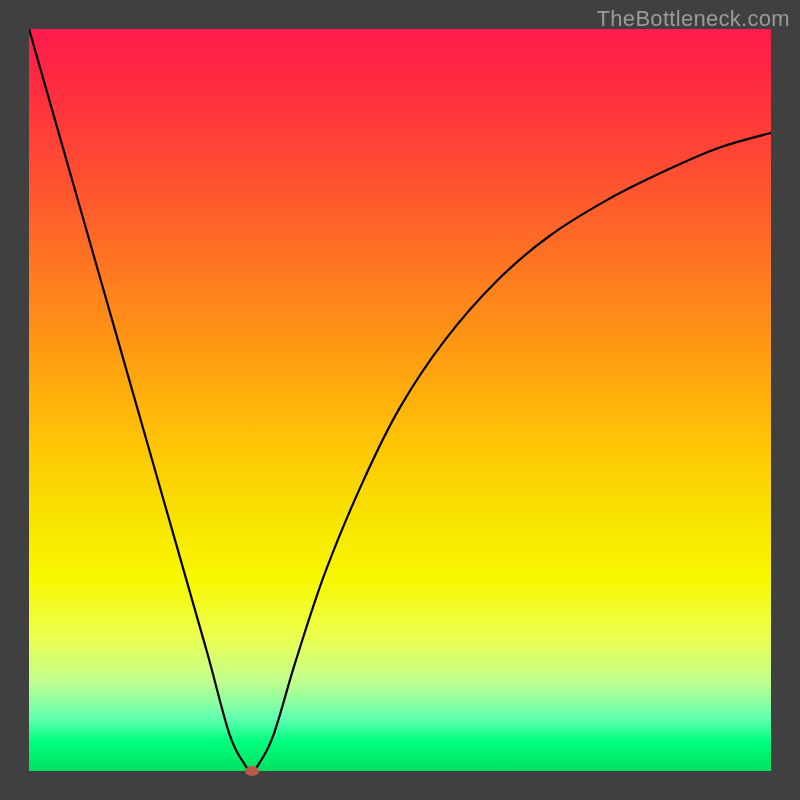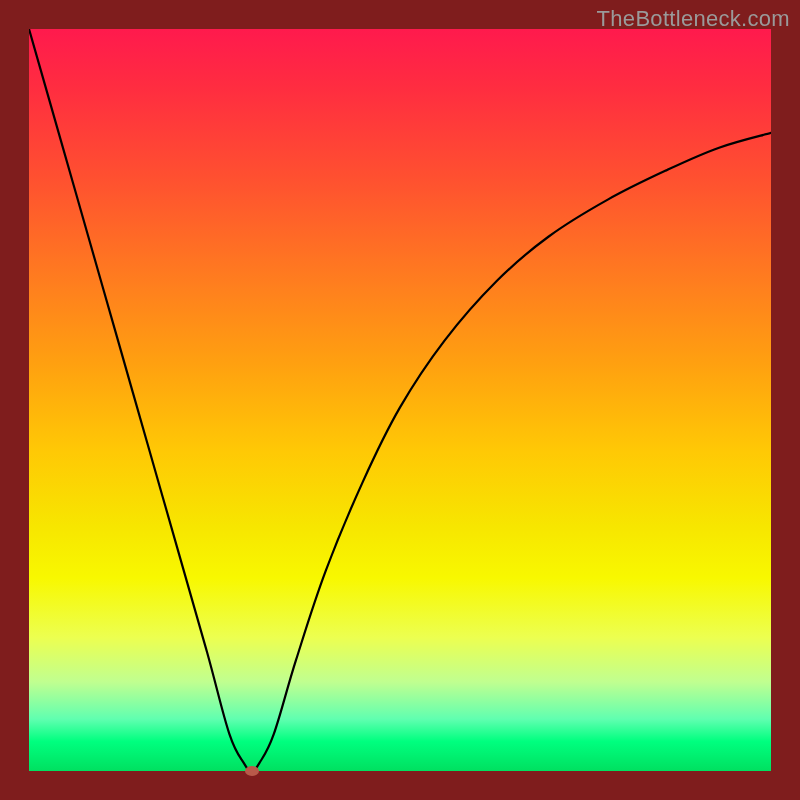--- a/index.html
+++ b/index.html
@@ -3,21 +3,21 @@
 <meta charset="utf-8">
 <style>
   * { margin: 0; padding: 0; box-sizing: border-box; }
   html, body { width: 800px; height: 800px; overflow: hidden; }
   body { background: #000; font-family: Arial, Helvetica, sans-serif; }
 
   .frame {
     position: absolute;
     left: 0; top: 0;
     width: 800px; height: 800px;
-    background: #7f1d1d;
+    background: #404040;
     text-align: right;
   }
 
   .plot-area {
     position: absolute;
     left: 29px;
     top: 29px;
     width: 742px;
     height: 742px;
     background: linear-gradient(to bottom,

